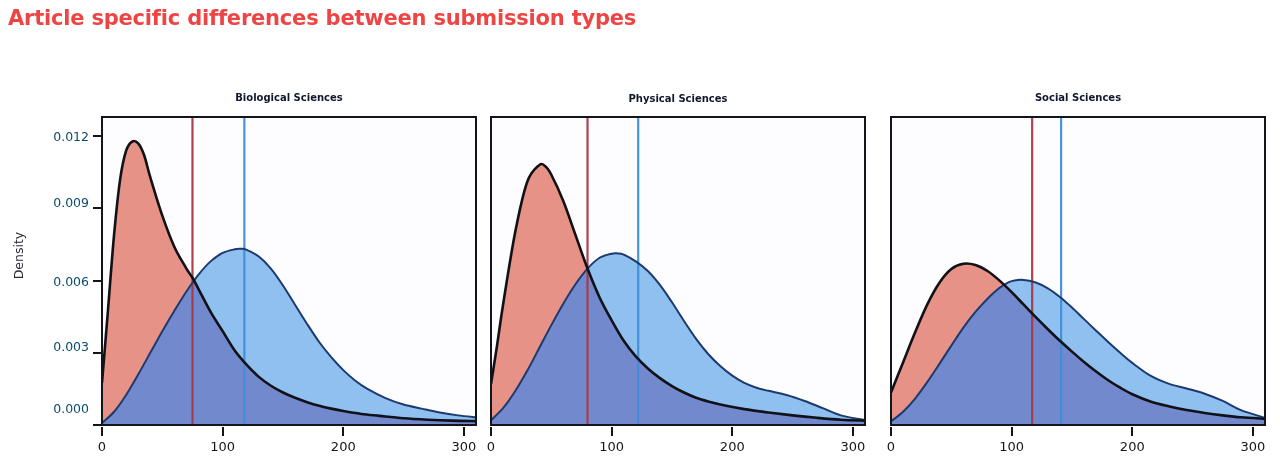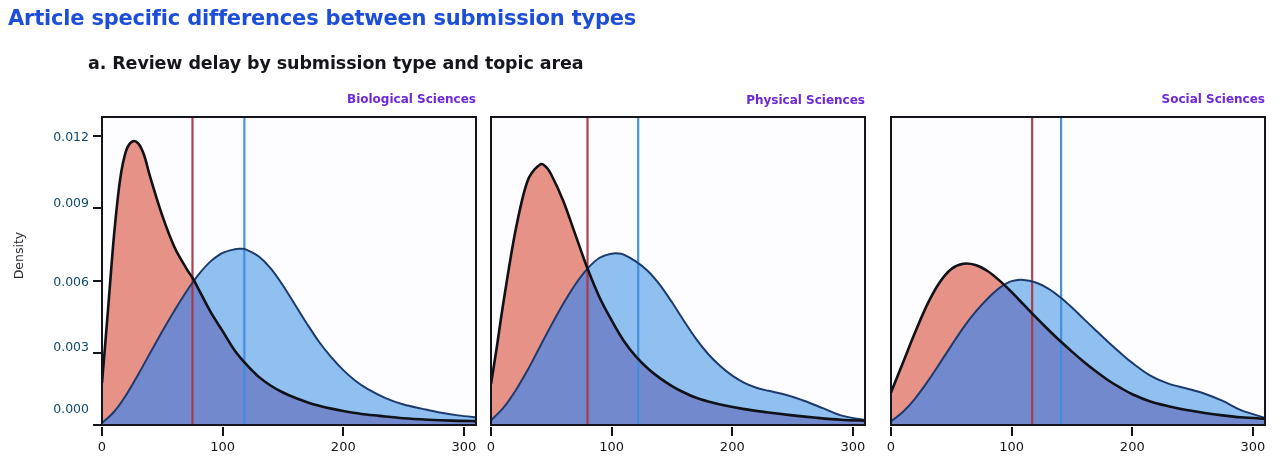--- a/index.html
+++ b/index.html
@@ -17,21 +17,21 @@
   #figure {
     position: absolute;
     inset: 0;
   }
   .main-title {
     position: absolute;
     left: 8px;
     top: 6px;
     font-size: 21px;
     font-weight: bold;
-    color: #1d4ed8;
+    color: #ef4444;
     letter-spacing: -0.2px;
     white-space: nowrap;
   }
   .sub-title {
     position: absolute;
     left: 88px;
     top: 53px;
     font-size: 17.5px;
     font-weight: bold;
     color: #15161c;
@@ -45,24 +45,24 @@
     width: 80px;
     text-align: center;
     font-size: 12.5px;
     color: #2a2a33;
     transform: rotate(-90deg);
     transform-origin: center center;
     white-space: nowrap;
   }
   .panel-title {
     position: absolute;
-    font-size: 12px;
+    font-size: 10px;
     font-weight: 600;
-    color: #6d28d9;
-    text-align: right;
+    color: #0f172a;
+    text-align: center;
     white-space: nowrap;
   }
   .ytick-label {
     position: absolute;
     right: 0;
     font-size: 12.5px;
     color: #0c4a6e;
     text-align: right;
     white-space: nowrap;
     transform: translateY(-50%);
@@ -77,21 +77,20 @@
   }
   svg { display: block; }
   .plotsvg { position: absolute; }
 </style>
 </head>
 <body>
 
 <div id="figure">
 
   <div class="main-title">Article specific differences between submission types</div>
-  <div class="sub-title">a. Review delay by submission type and topic area</div>
   <div class="ylabel">Density</div>
 
   <div id="panels-host">
       <div class="panel-title" style="left: 102px; width: 374px; top: 92px;">Biological Sciences</div>
       <svg width="376" height="310" class="plotsvg" style="left: 101px; top: 116px;">
         <g transform="translate(1,1)">
           <rect x="0" y="0" width="374" height="308" fill="#fdfdff"></rect>
           <path d="M 0.00 265.89 C 1.01 253.66, 4.02 217.16, 6.03 192.50 C 8.04 167.84, 10.05 139.56, 12.06 117.91 C 14.08 96.25, 16.09 76.60, 18.10 62.56 C 20.11 48.53, 22.12 40.02, 24.13 33.69 C 26.14 27.35, 28.15 25.75, 30.16 24.54 C 32.17 23.34, 34.18 24.14, 36.19 26.47 C 38.20 28.79, 40.22 32.89, 42.23 38.50 C 44.24 44.11, 45.24 50.13, 48.26 60.16 C 51.27 70.18, 56.30 87.03, 60.32 98.66 C 64.34 110.29, 68.37 121.11, 72.39 129.94 C 76.41 138.76, 81.44 146.46, 84.45 151.59 C 87.47 156.73, 88.47 157.33, 90.48 160.74 C 92.49 164.15, 93.50 166.35, 96.52 172.05 C 99.53 177.74, 104.56 187.89, 108.58 194.91 C 112.60 201.92, 116.62 207.74, 120.65 214.16 C 124.67 220.57, 128.69 227.79, 132.71 233.41 C 136.73 239.02, 140.75 243.43, 144.77 247.84 C 148.80 252.26, 152.82 256.39, 156.84 259.88 C 160.86 263.36, 164.88 266.17, 168.90 268.78 C 172.92 271.38, 176.95 273.51, 180.97 275.52 C 184.99 277.52, 189.01 279.21, 193.03 280.81 C 197.05 282.41, 201.08 283.82, 205.10 285.14 C 209.12 286.46, 213.14 287.67, 217.16 288.75 C 221.18 289.83, 225.20 290.76, 229.23 291.64 C 233.25 292.52, 236.26 293.16, 241.29 294.04 C 246.32 294.93, 253.35 296.13, 259.39 296.93 C 265.42 297.73, 270.45 298.13, 277.48 298.86 C 284.52 299.58, 293.57 300.62, 301.61 301.26 C 309.66 301.90, 317.70 302.31, 325.74 302.71 C 333.78 303.11, 341.83 303.43, 349.87 303.67 C 357.91 303.91, 369.98 304.07, 374.00 304.15 L 374.00 308 L 0 308 Z" fill="#e79287" fill-opacity="1"></path>
           <path d="M 0.00 306.07 C 2.01 304.19, 8.04 299.46, 12.06 294.77 C 16.09 290.07, 20.11 284.14, 24.13 277.92 C 28.15 271.71, 32.17 264.49, 36.19 257.47 C 40.22 250.45, 44.24 243.03, 48.26 235.81 C 52.28 228.59, 56.30 221.17, 60.32 214.16 C 64.34 207.14, 68.37 200.32, 72.39 193.70 C 76.41 187.09, 80.43 180.47, 84.45 174.45 C 88.47 168.44, 92.49 162.62, 96.52 157.61 C 100.54 152.60, 104.56 147.98, 108.58 144.38 C 112.60 140.77, 116.62 137.96, 120.65 135.95 C 124.67 133.95, 129.69 133.03, 132.71 132.34 C 135.73 131.66, 136.73 131.78, 138.74 131.86 C 140.75 131.94, 141.76 131.54, 144.77 132.83 C 147.79 134.11, 152.82 136.43, 156.84 139.56 C 160.86 142.69, 164.88 146.78, 168.90 151.59 C 172.92 156.41, 176.95 162.42, 180.97 168.44 C 184.99 174.45, 189.01 181.27, 193.03 187.69 C 197.05 194.10, 201.08 200.72, 205.10 206.94 C 209.12 213.15, 213.14 219.45, 217.16 224.98 C 221.18 230.52, 225.20 235.45, 229.23 240.14 C 233.25 244.84, 237.27 249.21, 241.29 253.14 C 245.31 257.07, 249.33 260.60, 253.35 263.73 C 257.38 266.85, 260.39 269.02, 265.42 271.91 C 270.45 274.79, 277.48 278.44, 283.52 281.05 C 289.55 283.66, 295.58 285.78, 301.61 287.55 C 307.65 289.31, 313.68 290.31, 319.71 291.64 C 325.74 292.96, 331.77 294.36, 337.81 295.49 C 343.84 296.61, 349.87 297.57, 355.90 298.38 C 361.94 299.18, 370.98 299.98, 374.00 300.30 L 374.00 308 L 0 308 Z" fill="#8fc0f0" fill-opacity="1"></path>
           <path d="M 0.00 306.07 C 2.01 304.19, 8.04 299.46, 12.06 294.77 C 16.09 290.07, 20.11 284.14, 24.13 277.92 C 28.15 271.71, 32.17 264.49, 36.19 257.47 C 40.22 250.45, 44.24 243.03, 48.26 235.81 C 52.28 228.59, 56.30 221.17, 60.32 214.16 C 64.34 207.14, 68.37 200.32, 72.39 193.70 C 76.41 187.09, 80.43 180.47, 84.45 174.45 C 88.47 168.44, 92.49 162.62, 96.52 157.61 C 100.54 152.60, 104.56 147.98, 108.58 144.38 C 112.60 140.77, 116.62 137.96, 120.65 135.95 C 124.67 133.95, 129.69 133.03, 132.71 132.34 C 135.73 131.66, 136.73 131.78, 138.74 131.86 C 140.75 131.94, 141.76 131.54, 144.77 132.83 C 147.79 134.11, 152.82 136.43, 156.84 139.56 C 160.86 142.69, 164.88 146.78, 168.90 151.59 C 172.92 156.41, 176.95 162.42, 180.97 168.44 C 184.99 174.45, 189.01 181.27, 193.03 187.69 C 197.05 194.10, 201.08 200.72, 205.10 206.94 C 209.12 213.15, 213.14 219.45, 217.16 224.98 C 221.18 230.52, 225.20 235.45, 229.23 240.14 C 233.25 244.84, 237.27 249.21, 241.29 253.14 C 245.31 257.07, 249.33 260.60, 253.35 263.73 C 257.38 266.85, 260.39 269.02, 265.42 271.91 C 270.45 274.79, 277.48 278.44, 283.52 281.05 C 289.55 283.66, 295.58 285.78, 301.61 287.55 C 307.65 289.31, 313.68 290.31, 319.71 291.64 C 325.74 292.96, 331.77 294.36, 337.81 295.49 C 343.84 296.61, 349.87 297.57, 355.90 298.38 C 361.94 299.18, 370.98 299.98, 374.00 300.30 L 374.00 308 L 0 308 Z" fill="#7389cd" clip-path="url(#clipA0)"></path>

